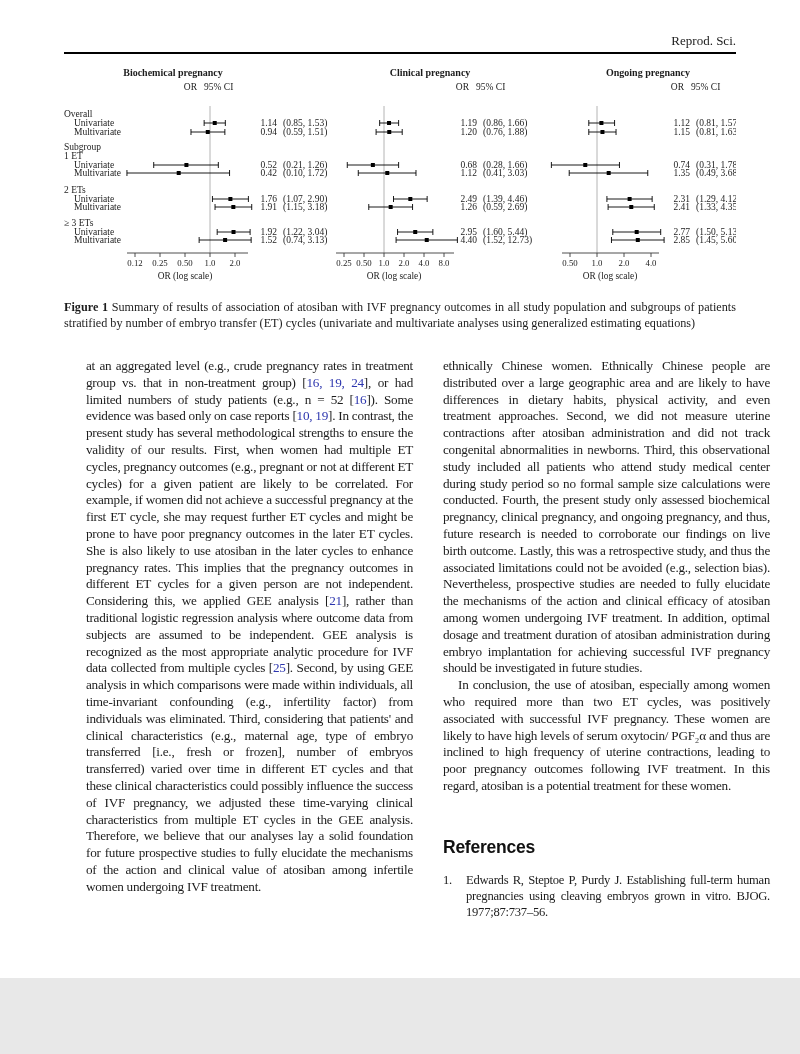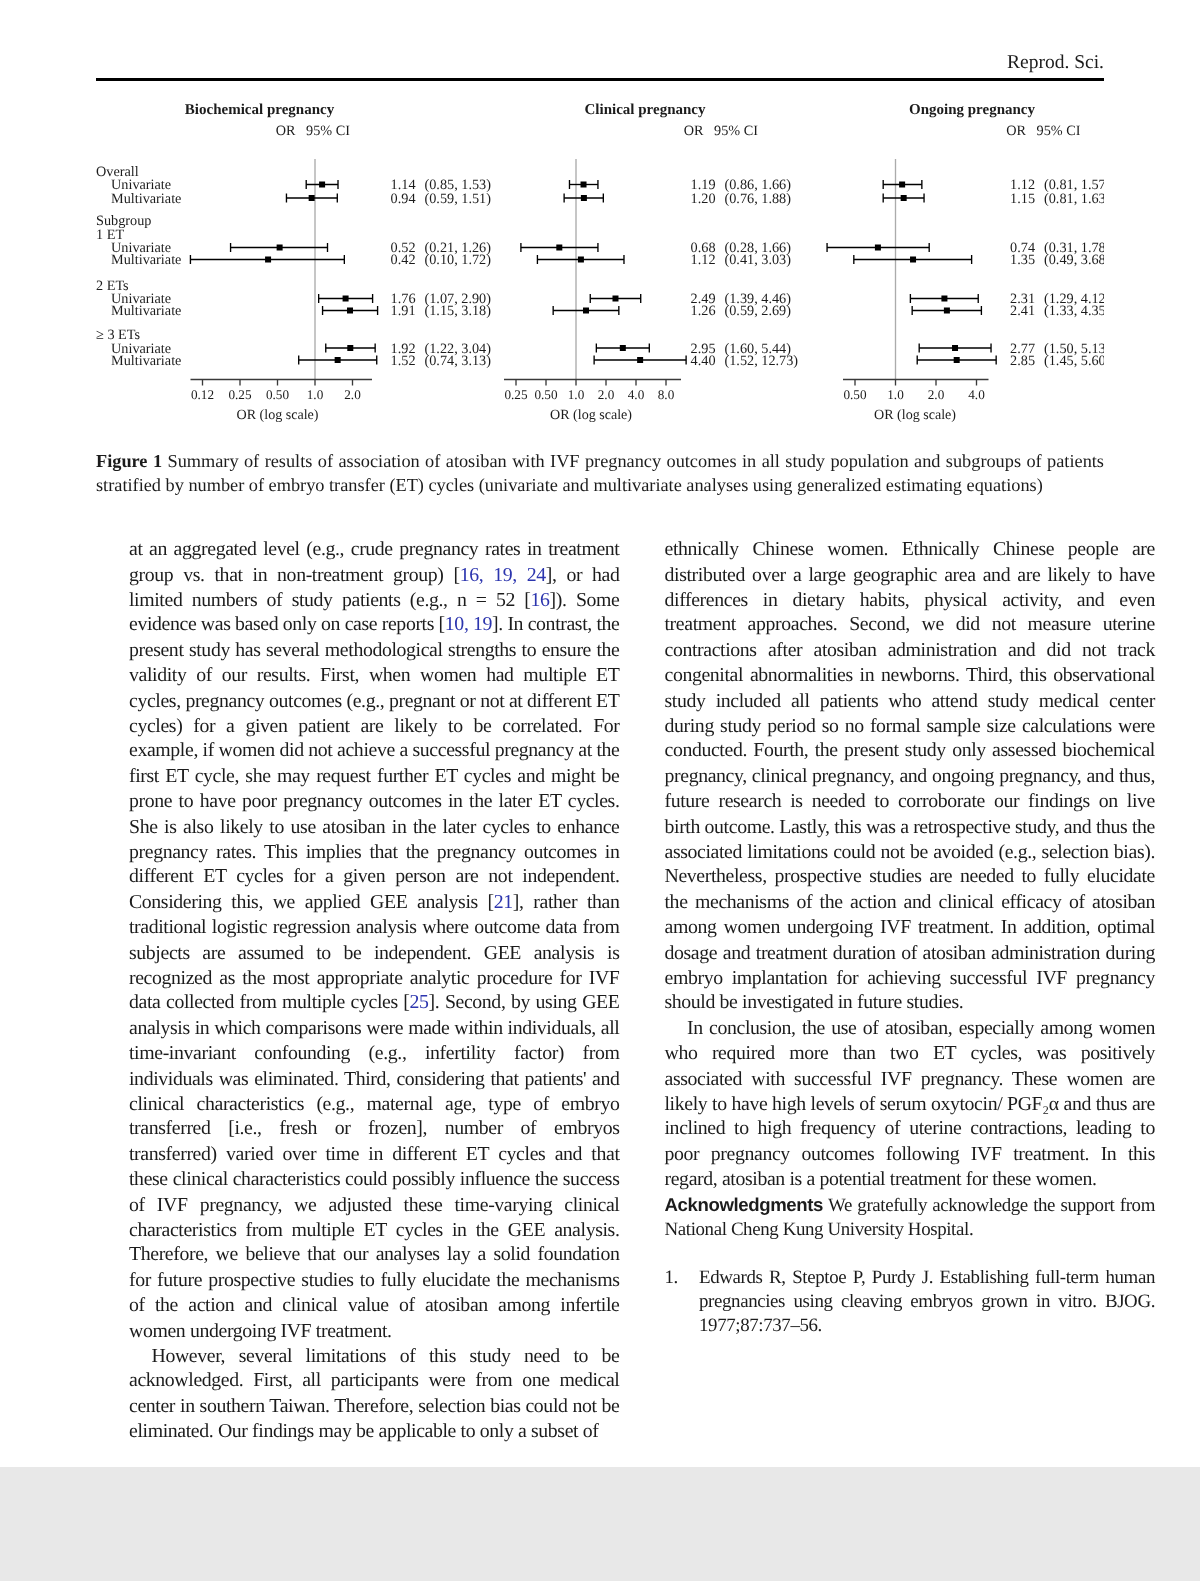--- a/index.html
+++ b/index.html
@@ -253,32 +253,28 @@
     </svg>
 
 
   <div class="caption">
     <span class="figlabel">Figure 1</span>
     <span>Summary of results of association of atosiban with IVF pregnancy outcomes in all study population and subgroups of patients stratified by number of embryo transfer (ET) cycles (univariate and multivariate analyses using generalized estimating equations)</span>
   </div>
 
   <div class="col col-left" id="col-left">
       <p>at an aggregated level (e.g., crude pregnancy rates in treatment group vs. that in non-treatment group) [<span class="cite">16, 19, 24</span>], or had limited numbers of study patients (e.g., n = 52 [<span class="cite">16</span>]). Some evidence was based only on case reports [<span class="cite">10, 19</span>]. In contrast, the present study has several methodological strengths to ensure the validity of our results. First, when women had multiple ET cycles, pregnancy outcomes (e.g., pregnant or not at different ET cycles) for a given patient are likely to be correlated. For example, if women did not achieve a successful pregnancy at the first ET cycle, she may request further ET cycles and might be prone to have poor pregnancy outcomes in the later ET cycles. She is also likely to use atosiban in the later cycles to enhance pregnancy rates. This implies that the pregnancy outcomes in different ET cycles for a given person are not independent. Considering this, we applied GEE analysis [<span class="cite">21</span>], rather than traditional logistic regression analysis where outcome data from subjects are assumed to be independent. GEE analysis is recognized as the most appropriate analytic procedure for IVF data collected from multiple cycles [<span class="cite">25</span>]. Second, by using GEE analysis in which comparisons were made within individuals, all time-invariant confounding (e.g., infertility factor) from individuals was eliminated. Third, considering that patients' and clinical characteristics (e.g., maternal age, type of embryo transferred [i.e., fresh or frozen], number of embryos transferred) varied over time in different ET cycles and that these clinical characteristics could possibly influence the success of IVF pregnancy, we adjusted these time-varying clinical characteristics from multiple ET cycles in the GEE analysis. Therefore, we believe that our analyses lay a solid foundation for future prospective studies to fully elucidate the mechanisms of the action and clinical value of atosiban among infertile women undergoing IVF treatment.</p>
-      <p class="indent">However, several limitations of this study need to be acknowledged. First, all participants were from one medical center in southern Taiwan. Therefore, selection bias could not be eliminated. Our findings may be applicable to only a subset of</p>
     </div>
 
   <div class="col col-right">
     <div id="col-right-paras">
         <p>ethnically Chinese women. Ethnically Chinese people are distributed over a large geographic area and are likely to have differences in dietary habits, physical activity, and even treatment approaches. Second, we did not measure uterine contractions after atosiban administration and did not track congenital abnormalities in newborns. Third, this observational study included all patients who attend study medical center during study period so no formal sample size calculations were conducted. Fourth, the present study only assessed biochemical pregnancy, clinical pregnancy, and ongoing pregnancy, and thus, future research is needed to corroborate our findings on live birth outcome. Lastly, this was a retrospective study, and thus the associated limitations could not be avoided (e.g., selection bias). Nevertheless, prospective studies are needed to fully elucidate the mechanisms of the action and clinical efficacy of atosiban among women undergoing IVF treatment. In addition, optimal dosage and treatment duration of atosiban administration during embryo implantation for achieving successful IVF pregnancy should be investigated in future studies.</p>
         <p class="indent">In conclusion, the use of atosiban, especially among women who required more than two ET cycles, was positively associated with successful IVF pregnancy. These women are likely to have high levels of serum oxytocin/ PGF₂α and thus are inclined to high frequency of uterine contractions, leading to poor pregnancy outcomes following IVF treatment. In this regard, atosiban is a potential treatment for these women.</p>
       </div>
-    <p class="ack">
-      <span class="ack-label">Acknowledgments</span>
-      <span>We gratefully acknowledge the support from National Cheng Kung University Hospital.</span>
-    </p>
+    <h2 class="refs-heading">References</h2>
     <div id="ref-list">
         <div class="ref-item">
           <div class="ref-num">1.</div>
           <div class="ref-text">Edwards R, Steptoe P, Purdy J. Establishing full-term human pregnancies using cleaving embryos grown in vitro. BJOG. 1977;87:737–56.</div>
         </div>
       </div>
   </div>
 
   <div class="springer">
     <span class="glyph">♘</span>

